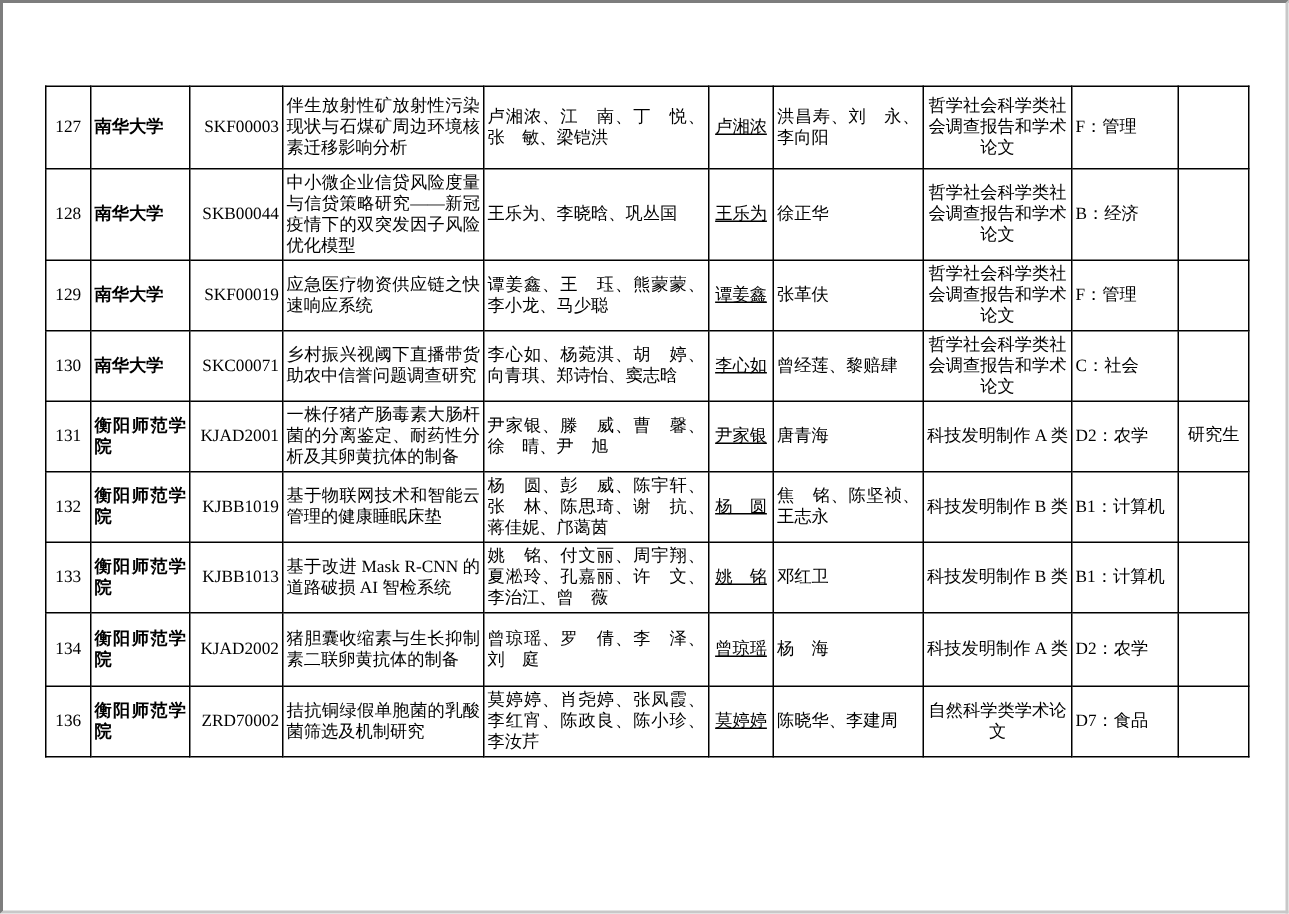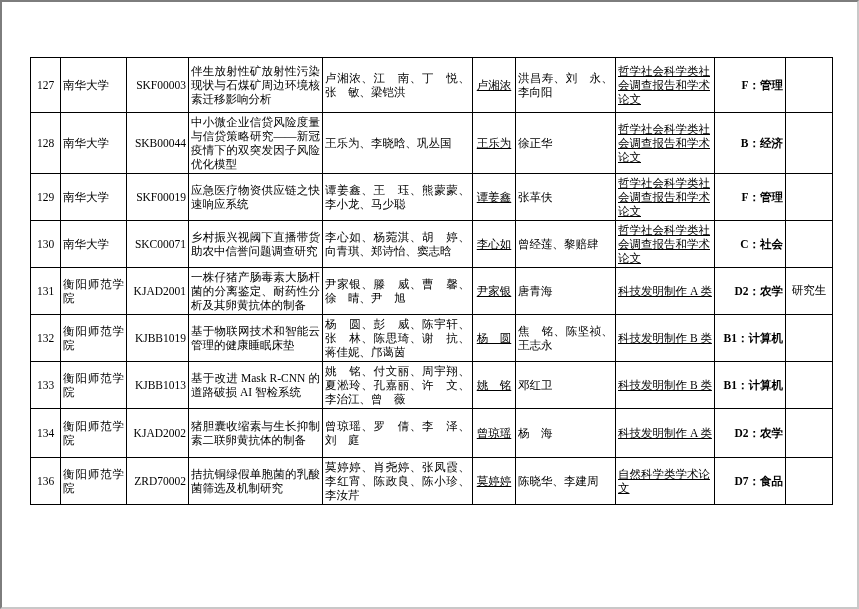--- a/index.html
+++ b/index.html
@@ -30,28 +30,28 @@
     color:#000;
   }
   table.awards td{
     border:1px solid #000;
     padding:2px 2px;
     vertical-align:middle;
     overflow:hidden;
     word-break:break-all;
   }
   td.col-no{text-align:center;font-family:Liberation Serif, serif;}
-  td.col-school{text-align:justify;text-justify:inter-ideograph;}
+  td.col-school{text-align:justify;text-justify:inter-ideograph;font-weight:bold;}
   td.col-code{text-align:right;}
   td.col-title{text-align:justify;text-justify:inter-ideograph;}
   td.col-members{text-align:justify;text-justify:inter-ideograph;}
   td.col-leader{text-align:center;padding:2px 1px;text-decoration:underline;}
   td.col-advisors{text-align:justify;text-justify:inter-ideograph;}
-  td.col-category{text-decoration:underline;}
-  td.col-group{text-align:right;font-weight:bold;}
+  td.col-category{text-align:center;}
+  td.col-group{text-align:left;}
   td.col-note{text-align:center;font-family:Liberation Mono, monospace;}
 </style>
 </head>
 <body>
 
 <div class="page">
   <table class="awards">
     <colgroup>
       <col style="width:30px">
       <col style="width:66px">

